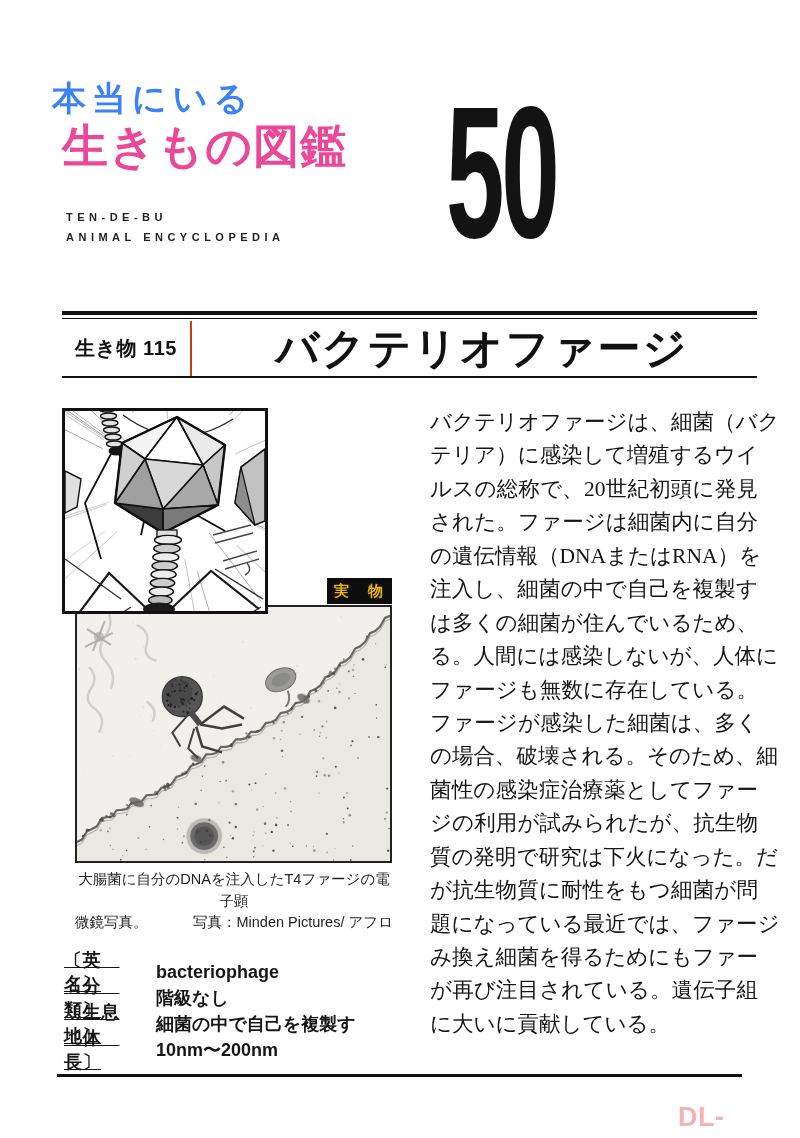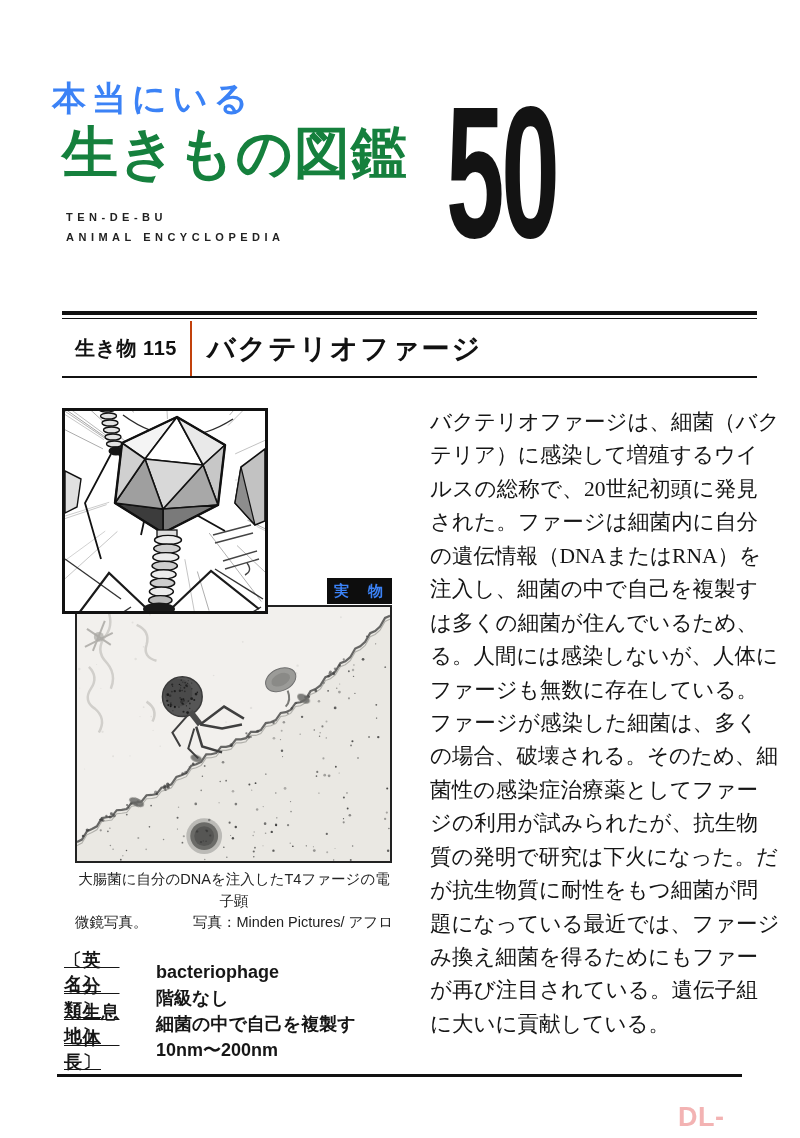--- a/index.html
+++ b/index.html
@@ -2,41 +2,41 @@
 <html><head>
 <meta charset="utf-8">
 <style>
   html,body{margin:0;padding:0;background:#ffffff;}
   .page{position:relative;width:800px;height:1138px;background:#ffffff;overflow:hidden;
         font-family:"Liberation Sans","DejaVu Sans",sans-serif;color:#111;}
 
   
   .title-top{position:absolute;left:52px;top:76px;font-size:34px;font-weight:bold;
              letter-spacing:6px;color:#3b82f6;}
-  .title-main{position:absolute;left:62px;top:116px;font-size:56px;font-weight:bold;
-              font-family:Liberation Sans, sans-serif;letter-spacing:1px;color:#15803d;}
+  .title-main{position:absolute;left:62px;top:116px;font-size:46px;font-weight:bold;
+              font-family:Liberation Sans, sans-serif;letter-spacing:1px;color:#ec4899;}
   .title-number{position:absolute;left:446px;top:78px;font-size:188px;line-height:188px;
                 font-weight:bold;letter-spacing:-6px;display:inline-block;
                 transform:scaleX(.56);transform-origin:left top;color:#131313;}
   .subtitle{position:absolute;left:66px;font-size:11px;font-weight:bold;letter-spacing:4.5px;color:#222;}
   .subtitle.l1{top:211px;} .subtitle.l2{top:231px;}
 
   
   .rule{position:absolute;background:#111;}
   .entry-row{position:absolute;left:62px;top:321px;width:695px;height:55px;display:flex;align-items:center;}
   .entry-no{width:128px;height:100%;border-right:2px solid #c2410c;display:flex;
             align-items:center;justify-content:center;font-size:20px;font-weight:bold;letter-spacing:.5px;}
-  .entry-title{flex:1;padding-left:15px;font-size:28px;font-weight:bold;letter-spacing:2px;}
+  .entry-title{flex:1;padding-left:15px;font-size:43px;font-weight:bold;letter-spacing:2px;text-align:center;}
 
   
   .illustration{position:absolute;left:62px;top:408px;width:206px;height:206px;
                 border:3px solid #111;box-sizing:border-box;background:#fff;z-index:2;}
   .illustration svg,.photo svg{display:block;width:100%;height:100%;}
   .specimen-badge{position:absolute;left:327px;top:578px;width:65px;height:26px;background:#0d0d0d;
-                  color:#3b82f6;font-size:15px;font-weight:bold;display:flex;align-items:center;
+                  color:#eab308;font-size:15px;font-weight:bold;display:flex;align-items:center;
                   justify-content:center;z-index:3;letter-spacing:2px;font-family:Liberation Mono, monospace;}
   .photo{position:absolute;left:75px;top:605px;width:317px;height:258px;border:2px solid #222;
          box-sizing:border-box;background:#f2f0ed;z-index:1;}
   .caption{position:absolute;left:75px;top:869px;width:318px;font-size:14.5px;line-height:21.5px;color:#232323;text-align:center;}
   .caption-row2{display:flex;justify-content:space-between;}
   .facts{position:absolute;left:64px;top:959px;width:345px;}
   .fact-row{height:26px;display:flex;align-items:center;font-weight:bold;font-size:18px;color:#161616;}
   .fact-label{width:92px;letter-spacing:.5px;text-decoration:underline;}
   .fact-value{}
 

